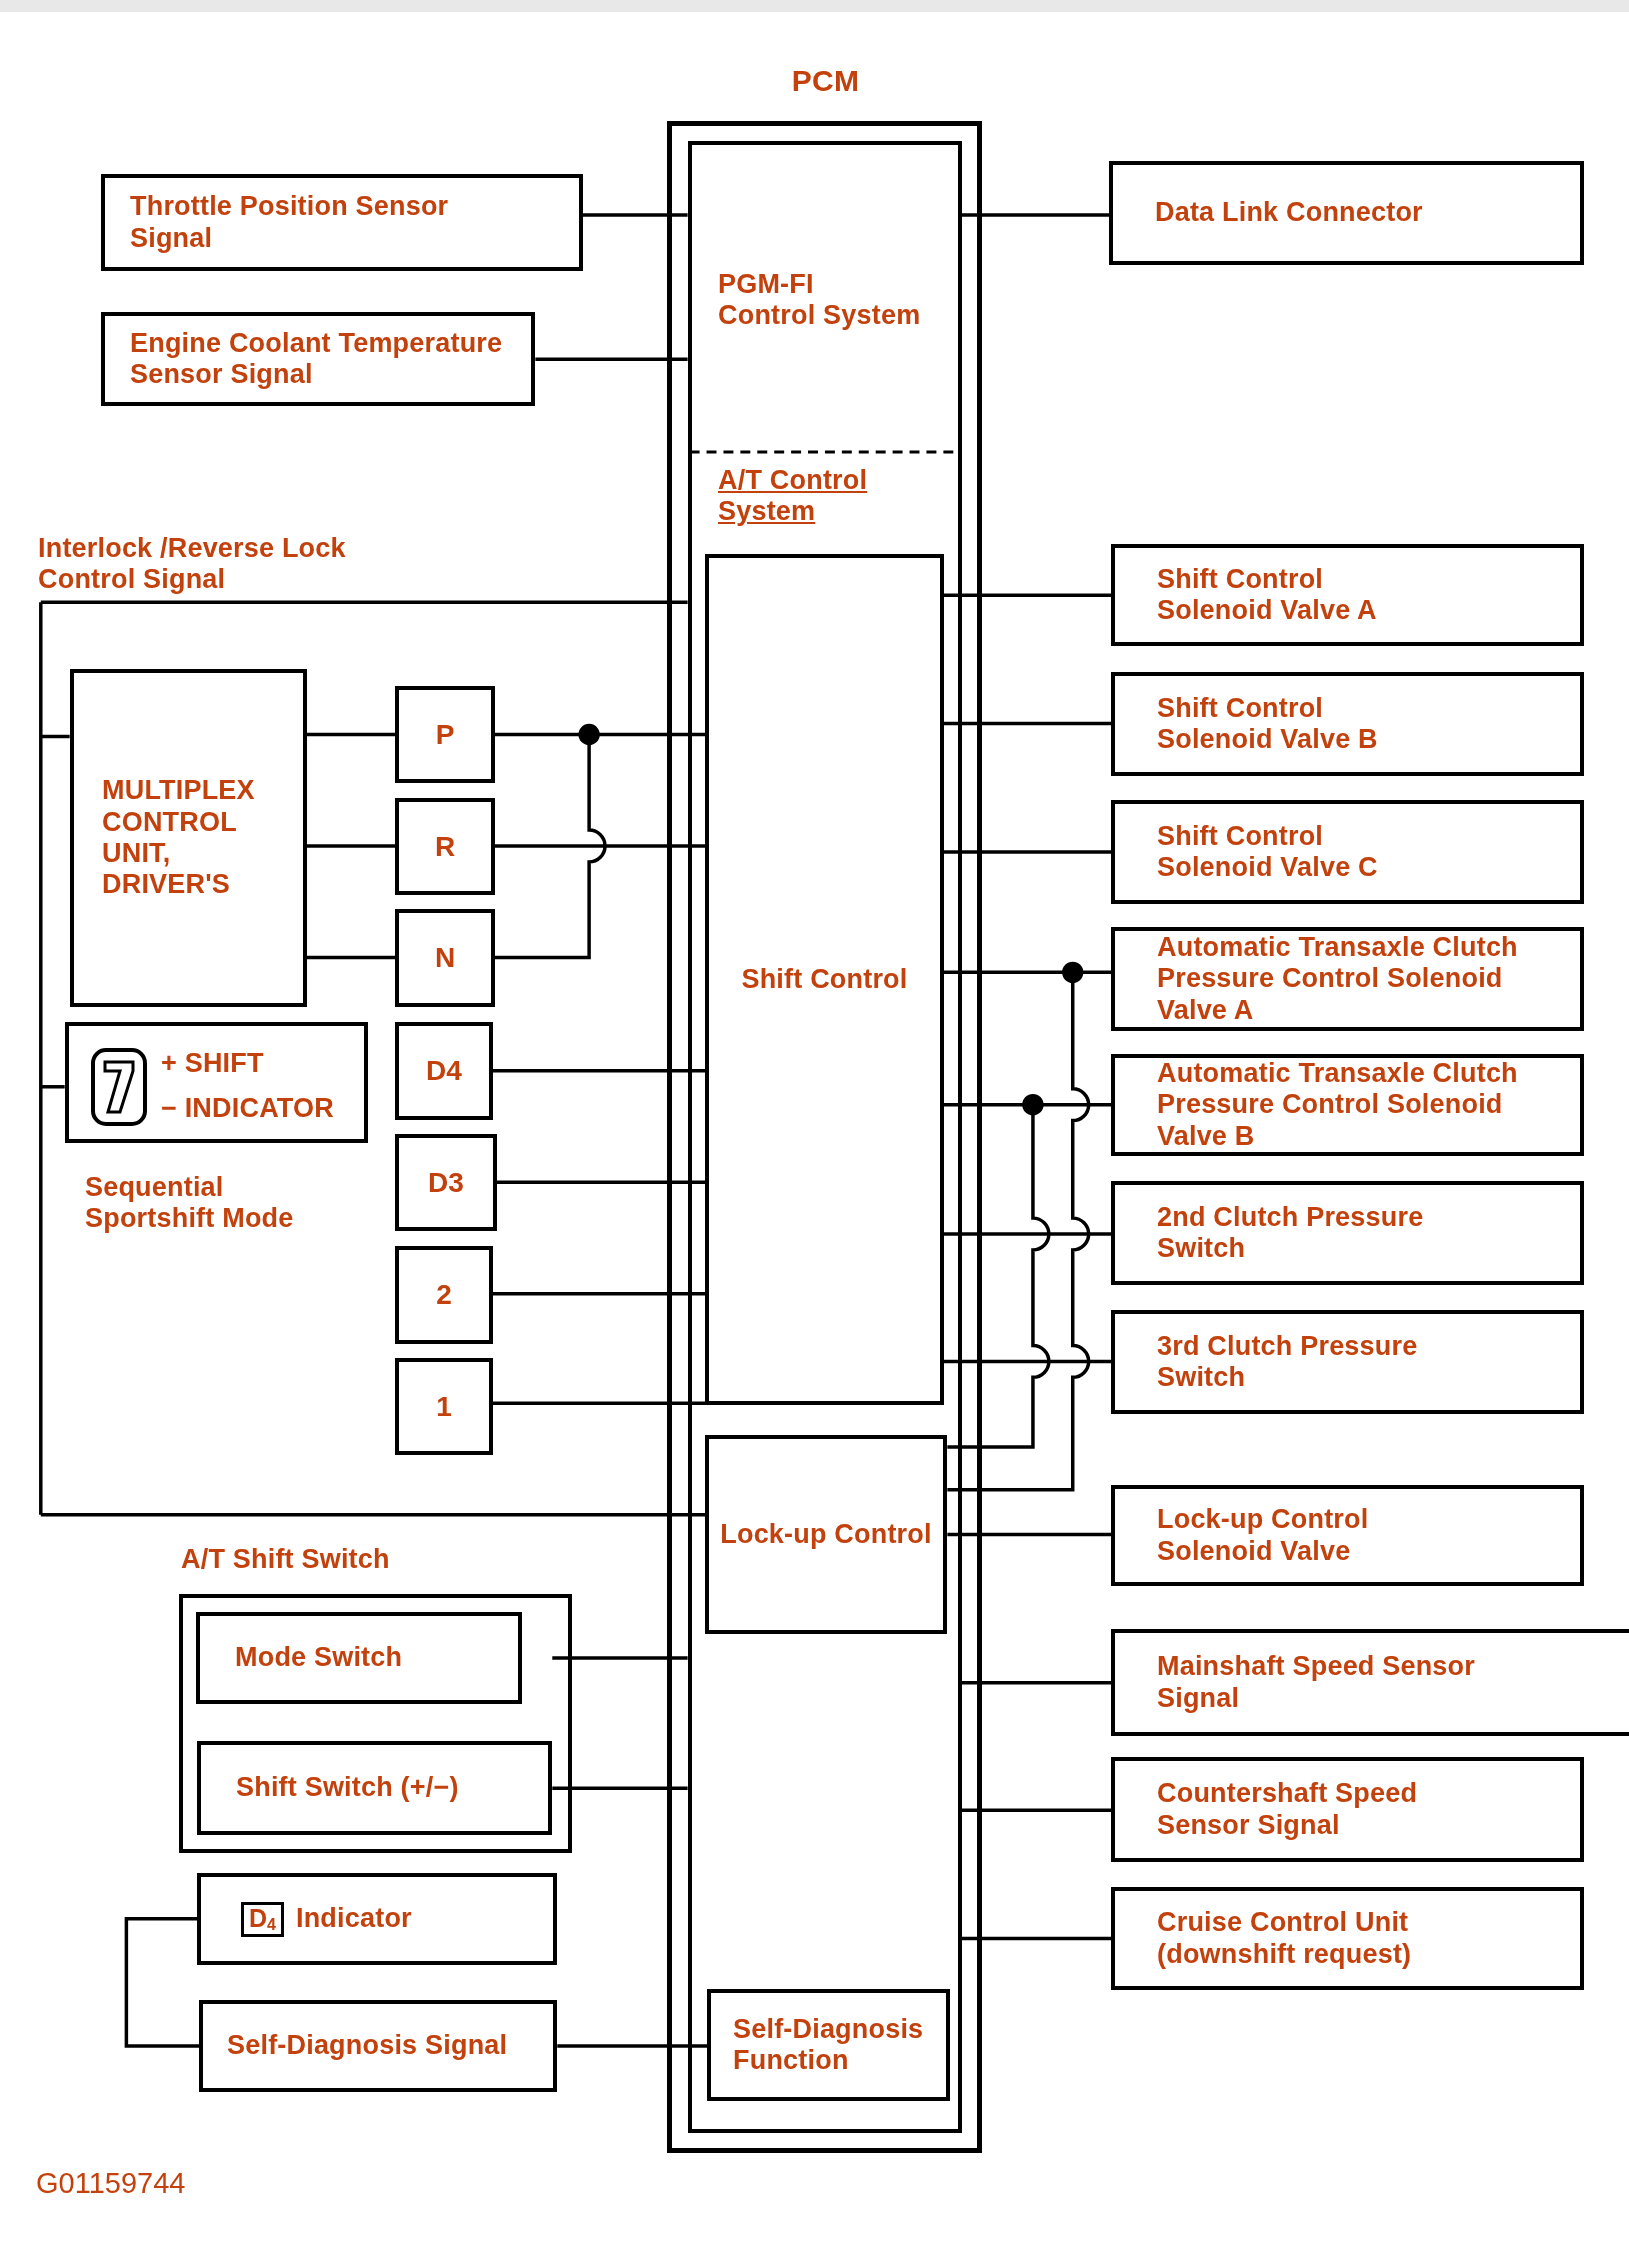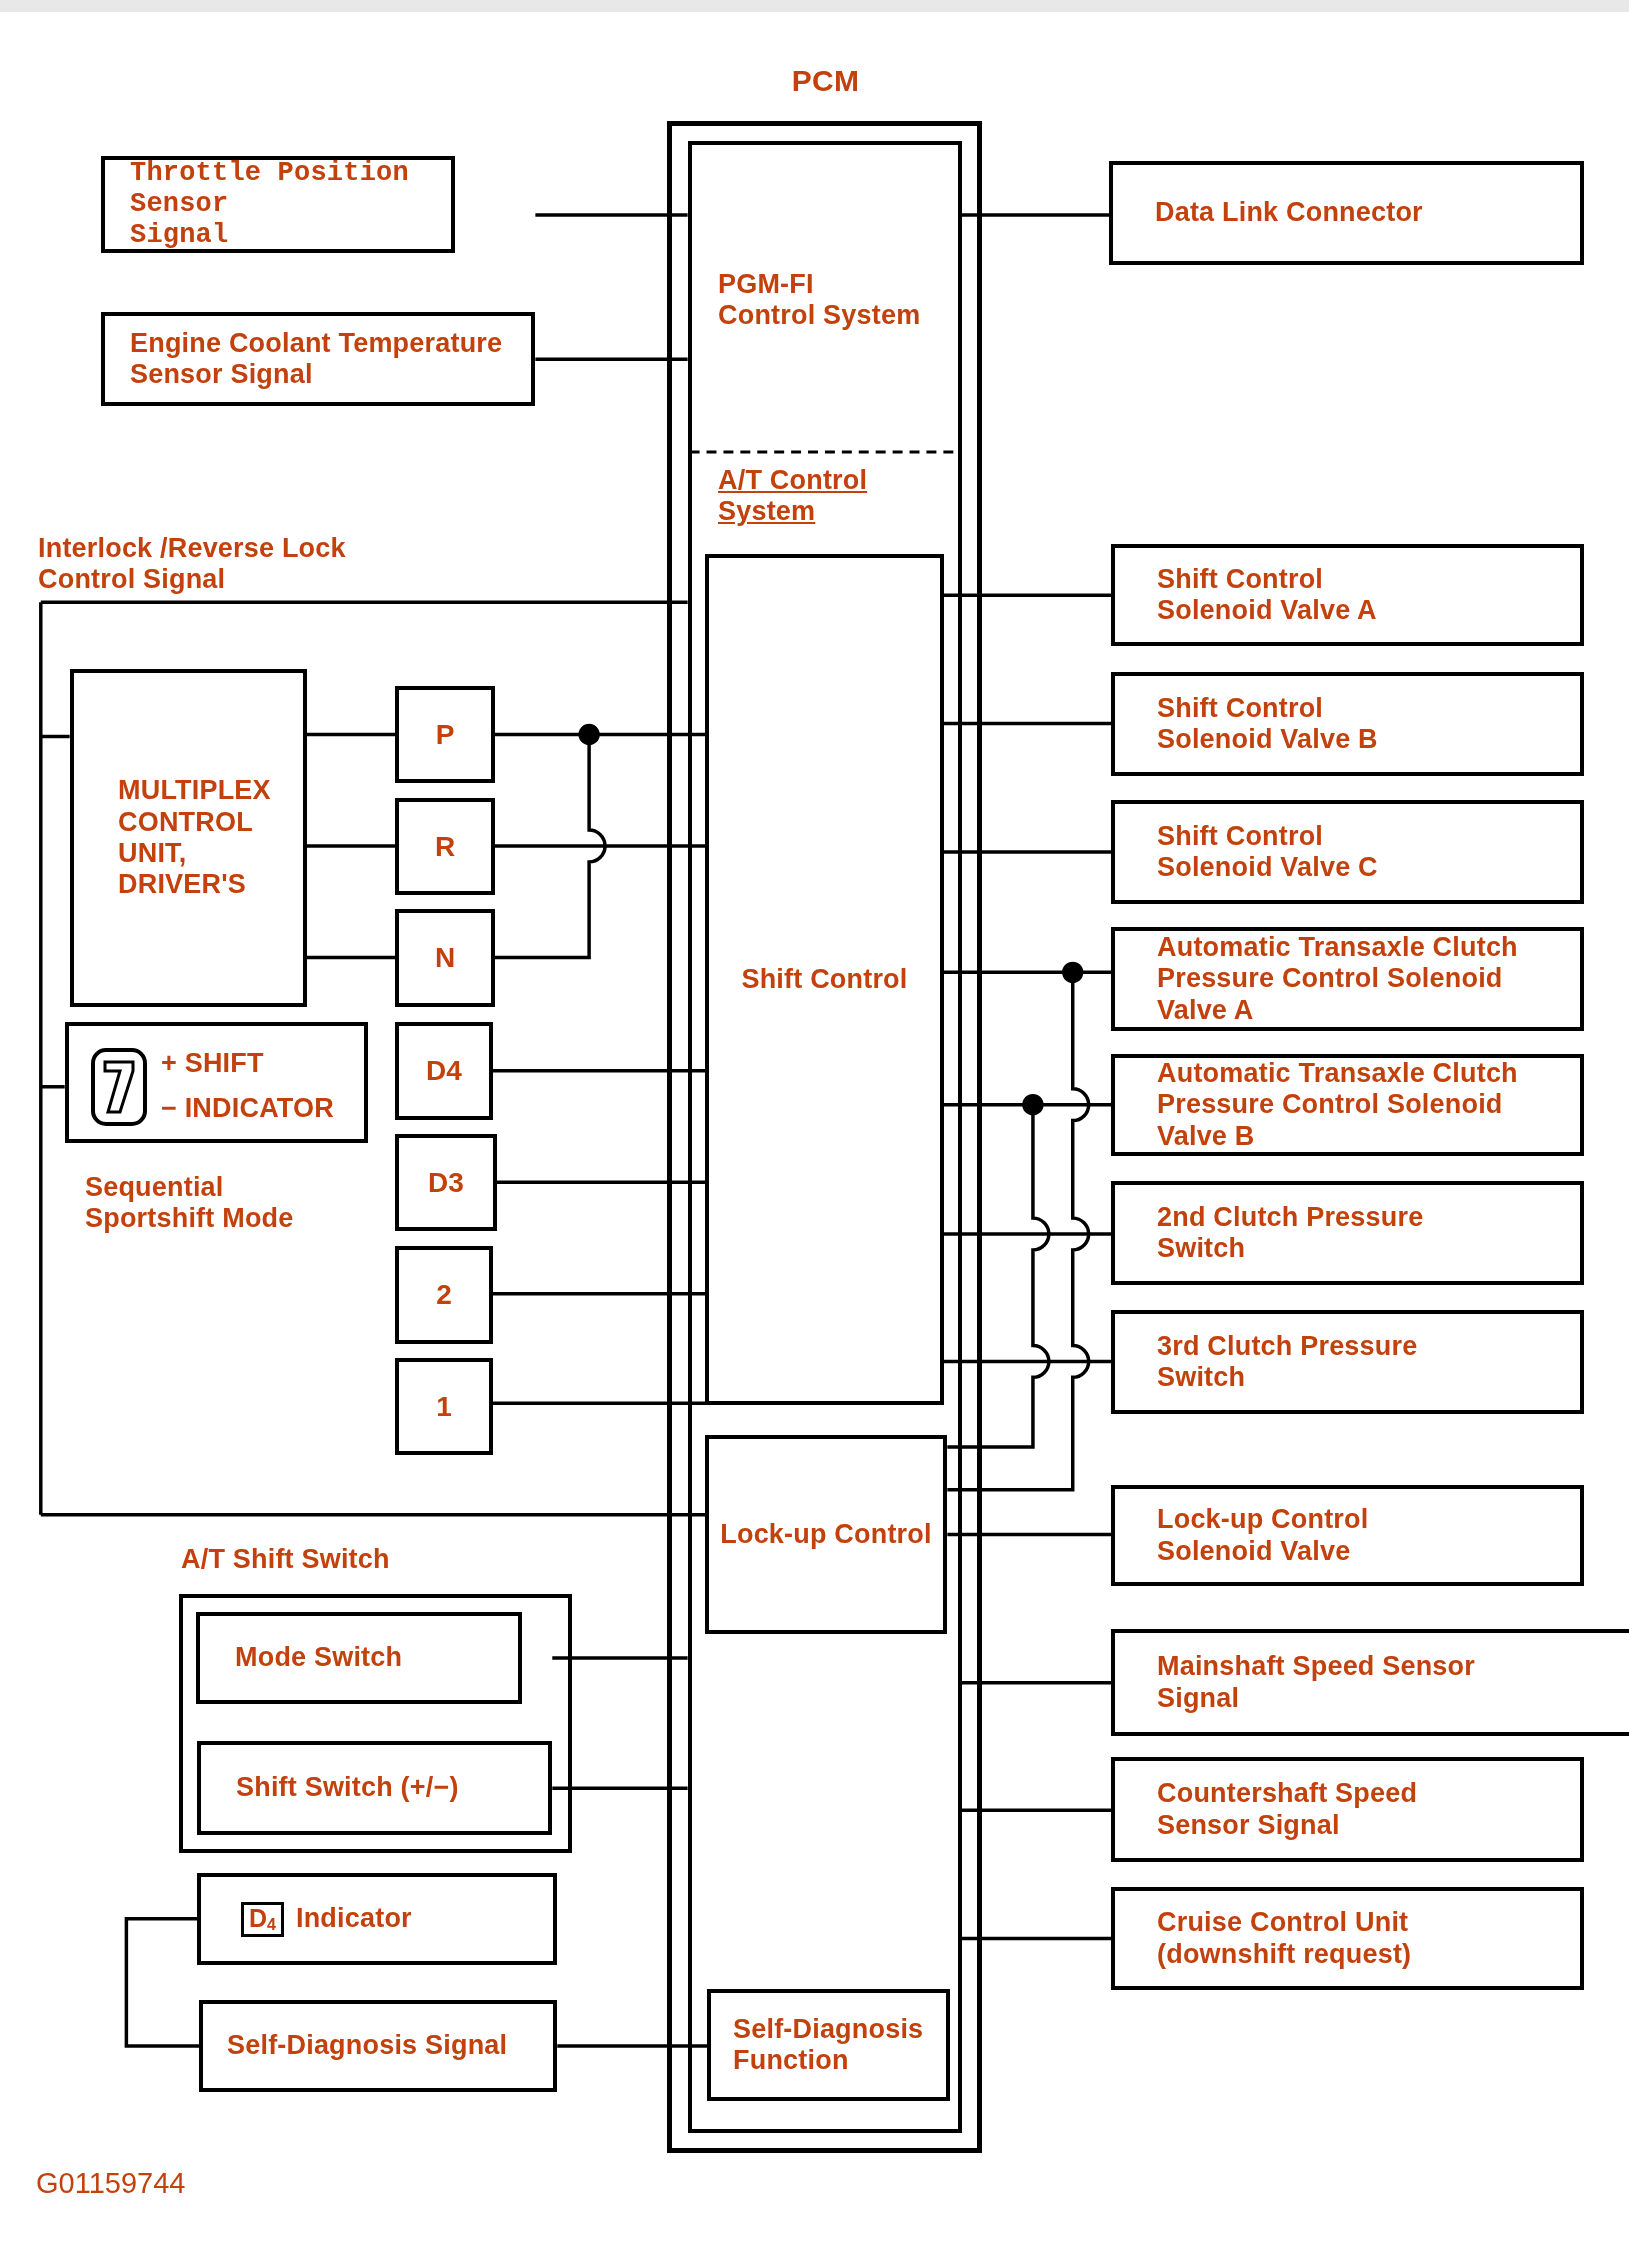--- a/index.html
+++ b/index.html
@@ -109,34 +109,34 @@
 
   <div class="box center" style="left:705px;top:1423px;width:242px;height:199px;">
     <span class="lbl">Lock-up Control</span>
   </div>
 
   <div class="box pad22" style="left:707px;top:1977px;width:243px;height:112px;">
     <span class="lbl">Self-Diagnosis
 Function</span>
   </div>
 
-  <div class="box pad25" style="left:101px;top:144px;width:354px;height:97px;font-family:Liberation Mono, monospace;">
+  <div class="box pad25" style="left:101px;top:162px;width:482px;height:97px;">
     <span class="lbl">Throttle Position Sensor
 Signal</span>
   </div>
 
   <div class="box pad25" style="left:101px;top:300px;width:434px;height:94px;">
     <span class="lbl">Engine Coolant Temperature
 Sensor Signal</span>
   </div>
 
   <div class="floating lbl" style="left:38px;top:521px;">Interlock /Reverse Lock
 Control Signal</div>
 
-  <div class="box" style="left:70px;top:657px;width:237px;height:338px;padding-left:44px;">
+  <div class="box" style="left:70px;top:657px;width:237px;height:338px;padding-left:28px;">
     <span class="lbl">MULTIPLEX
 CONTROL
 UNIT,
 DRIVER'S</span>
   </div>
 
   <div class="box gear" style="left:395px;top:674px;width:100px;height:97px;">
     <span>P</span>
   </div>
   <div class="box gear" style="left:395px;top:786px;width:100px;height:97px;">

